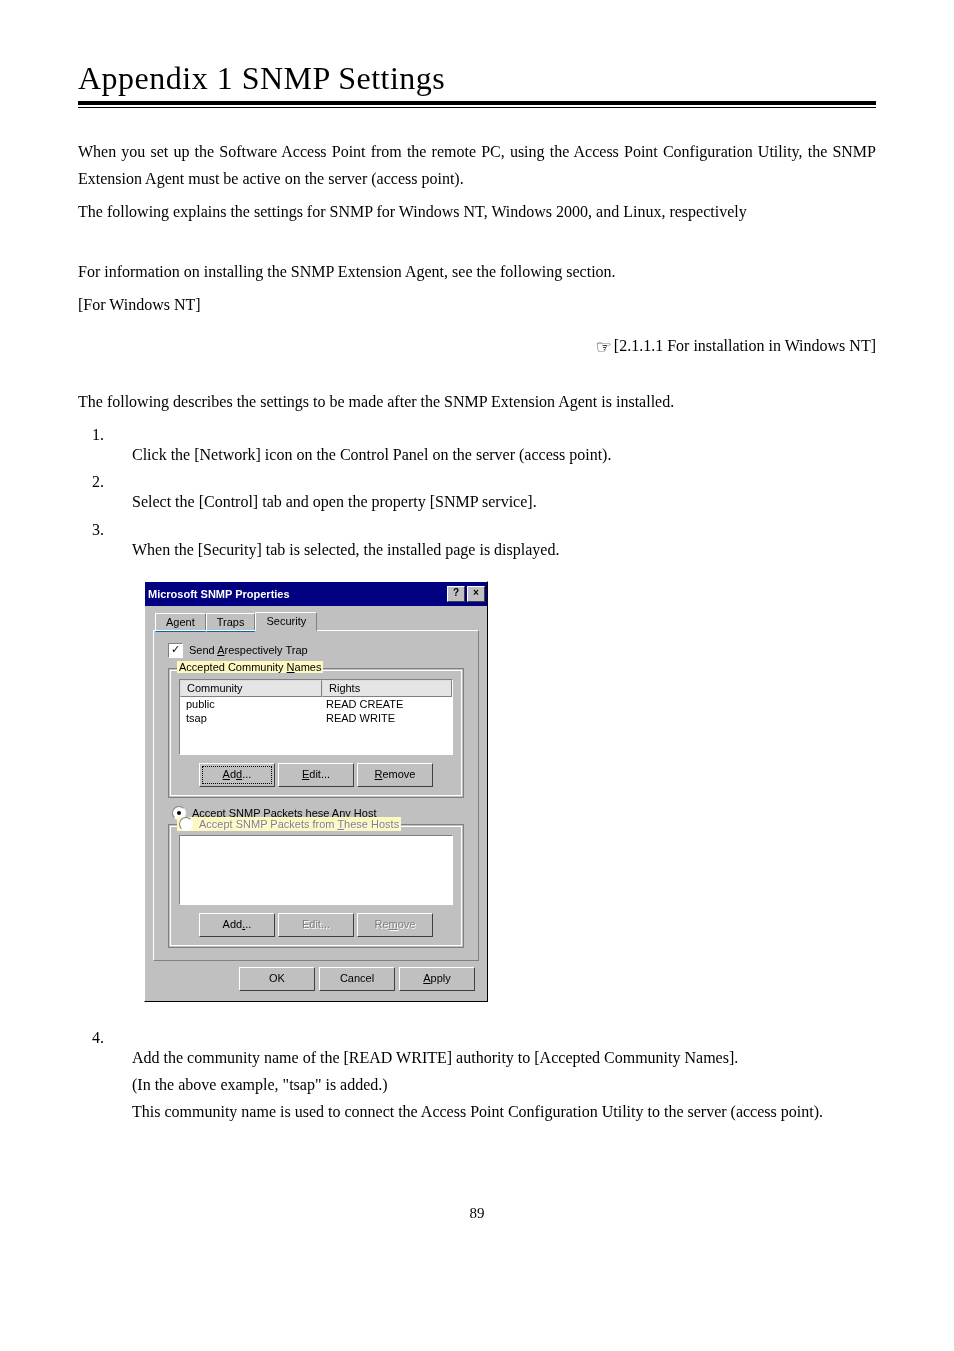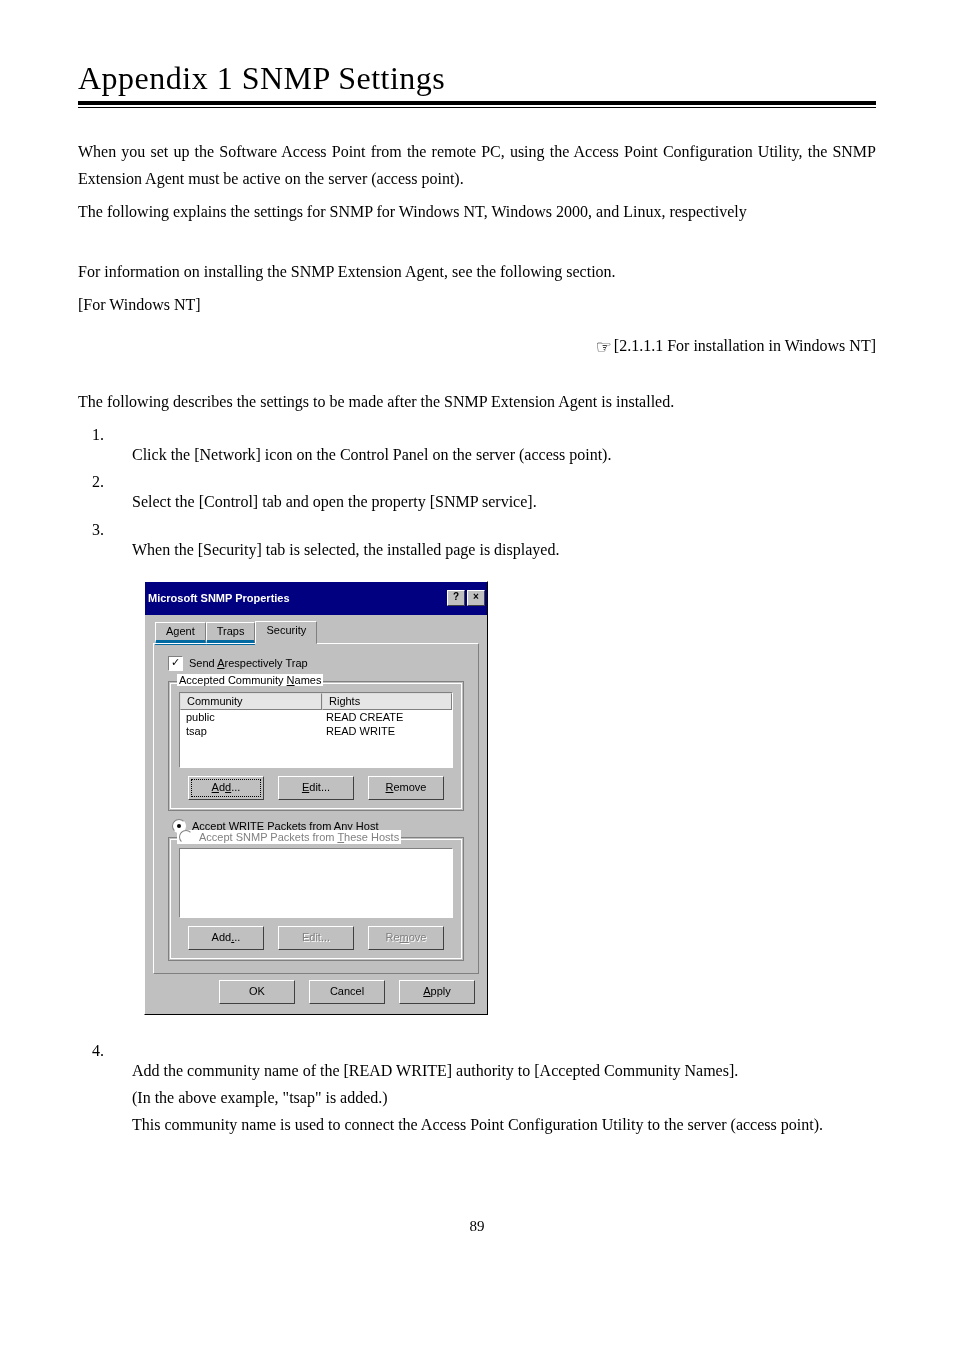--- a/index.html
+++ b/index.html
@@ -87,21 +87,21 @@
     border-top: 1px solid #fff;
     border-left: 1px solid #fff;
     border-right: 1px solid #000;
     border-bottom: 1px solid #000;
   }
   .dlg-titlebar {
     background: #000080;
     color: #fff;
     display: flex;
     align-items: center;
-    height: 33px;
+    height: 24px;
     padding: 0 2px 0 3px;
     font-weight: bold;
   }
   .dlg-titlebar .t {
     flex: 1 1 auto;
     font-size: 11px;
   }
   .tb-btn {
     width: 16px;
     height: 14px;
@@ -134,21 +134,21 @@
     background: #c0c0c0;
     margin-right: 0px;
     position: relative;
     font-size: 11px;
   }
   .tab.active {
     border-bottom: 1px solid #c0c0c0;
     z-index: 2;
   }
   .tab.inactive {
-    border-bottom: 5px solid #0369a1;
+    border-bottom: 1px solid #0369a1;
     top: 1px;
   }
   .tab-panel {
     border-top: 1px solid #fff;
     border-left: 1px solid #fff;
     border-right: 1px solid #808080;
     border-bottom: 1px solid #808080;
     padding: 12px 14px 12px 14px;
     position: relative;
     z-index: 1;
@@ -186,21 +186,21 @@
     content: "";
     position: absolute;
     inset: 1px;
     border: 1px solid #fff;
     pointer-events: none;
   }
   .group-title {
     position: absolute;
     top: -8px;
     left: 8px;
-    background: #ffffff;
+    background: #fef9c3;
     padding: 0 2px;
     font-size: 11px;
     z-index: 3;
   }
   .listbox {
     background: #fff;
     border-top: 1px solid #808080;
     border-left: 1px solid #808080;
     border-right: 1px solid #fff;
     border-bottom: 1px solid #fff;
@@ -226,21 +226,21 @@
     display: flex;
     padding: 0;
   }
   .listbox .row div {
     padding: 0 6px;
     line-height: 14px;
   }
   .btn-row {
     display: flex;
     justify-content: center;
-    gap: 14px;
+    gap: 3px;
     margin-top: 8px;
     position: relative;
     z-index: 2;
   }
   .btn {
     width: 74px;
     height: 22px;
     background: #c0c0c0;
     border-top: 1px solid #fff;
     border-left: 1px solid #fff;
@@ -286,21 +286,21 @@
     background: #000;
     border-radius: 50%;
   }
   .disabled-text {
     color: #808080;
     text-shadow: 1px 1px 0 #fff;
   }
   .dlg-footer {
     display: flex;
     justify-content: flex-end;
-    gap: 14px;
+    gap: 4px;
     padding: 6px 4px 2px 4px;
   }
 </style>
 </head>
 <body>
 
 <div class="page">
 
   <h1 class="title">Appendix 1  SNMP Settings</h1>
   <hr class="title-rule-thick">
@@ -376,21 +376,21 @@
               <div class="btn focus"><span class="underline-letter">A</span>d<span class="underline-letter">d</span>...</div>
               <div class="btn"><span class="underline-letter">E</span><span>dit...</span></div>
               <div class="btn"><span class="underline-letter">R</span><span>emove</span></div>
             </div>
           </div>
 
           <div class="radio-row">
             <div class="radio">
                 <div class="dot"></div>
               </div>
-            <span><span>A</span><span class="underline-letter">c</span><span>cept WRITE Packets from Any Host</span></span>
+            <span><span>A</span><span class="underline-letter">c</span><span>cept SNMP Packets hese Any Host</span></span>
           </div>
 
           <div class="group" style="margin-top:4px;">
             <div class="group-title" style="display:flex;align-items:center;">
               <div class="radio"></div>
               <span class="disabled-text"><span>Accept SNMP Packets from </span><span class="underline-letter">T</span><span>hese Hosts</span></span>
             </div>
             <div class="listbox small"></div>
             <div class="btn-row">
               <div class="btn">Add<span class="underline-letter">.</span>..</div>

